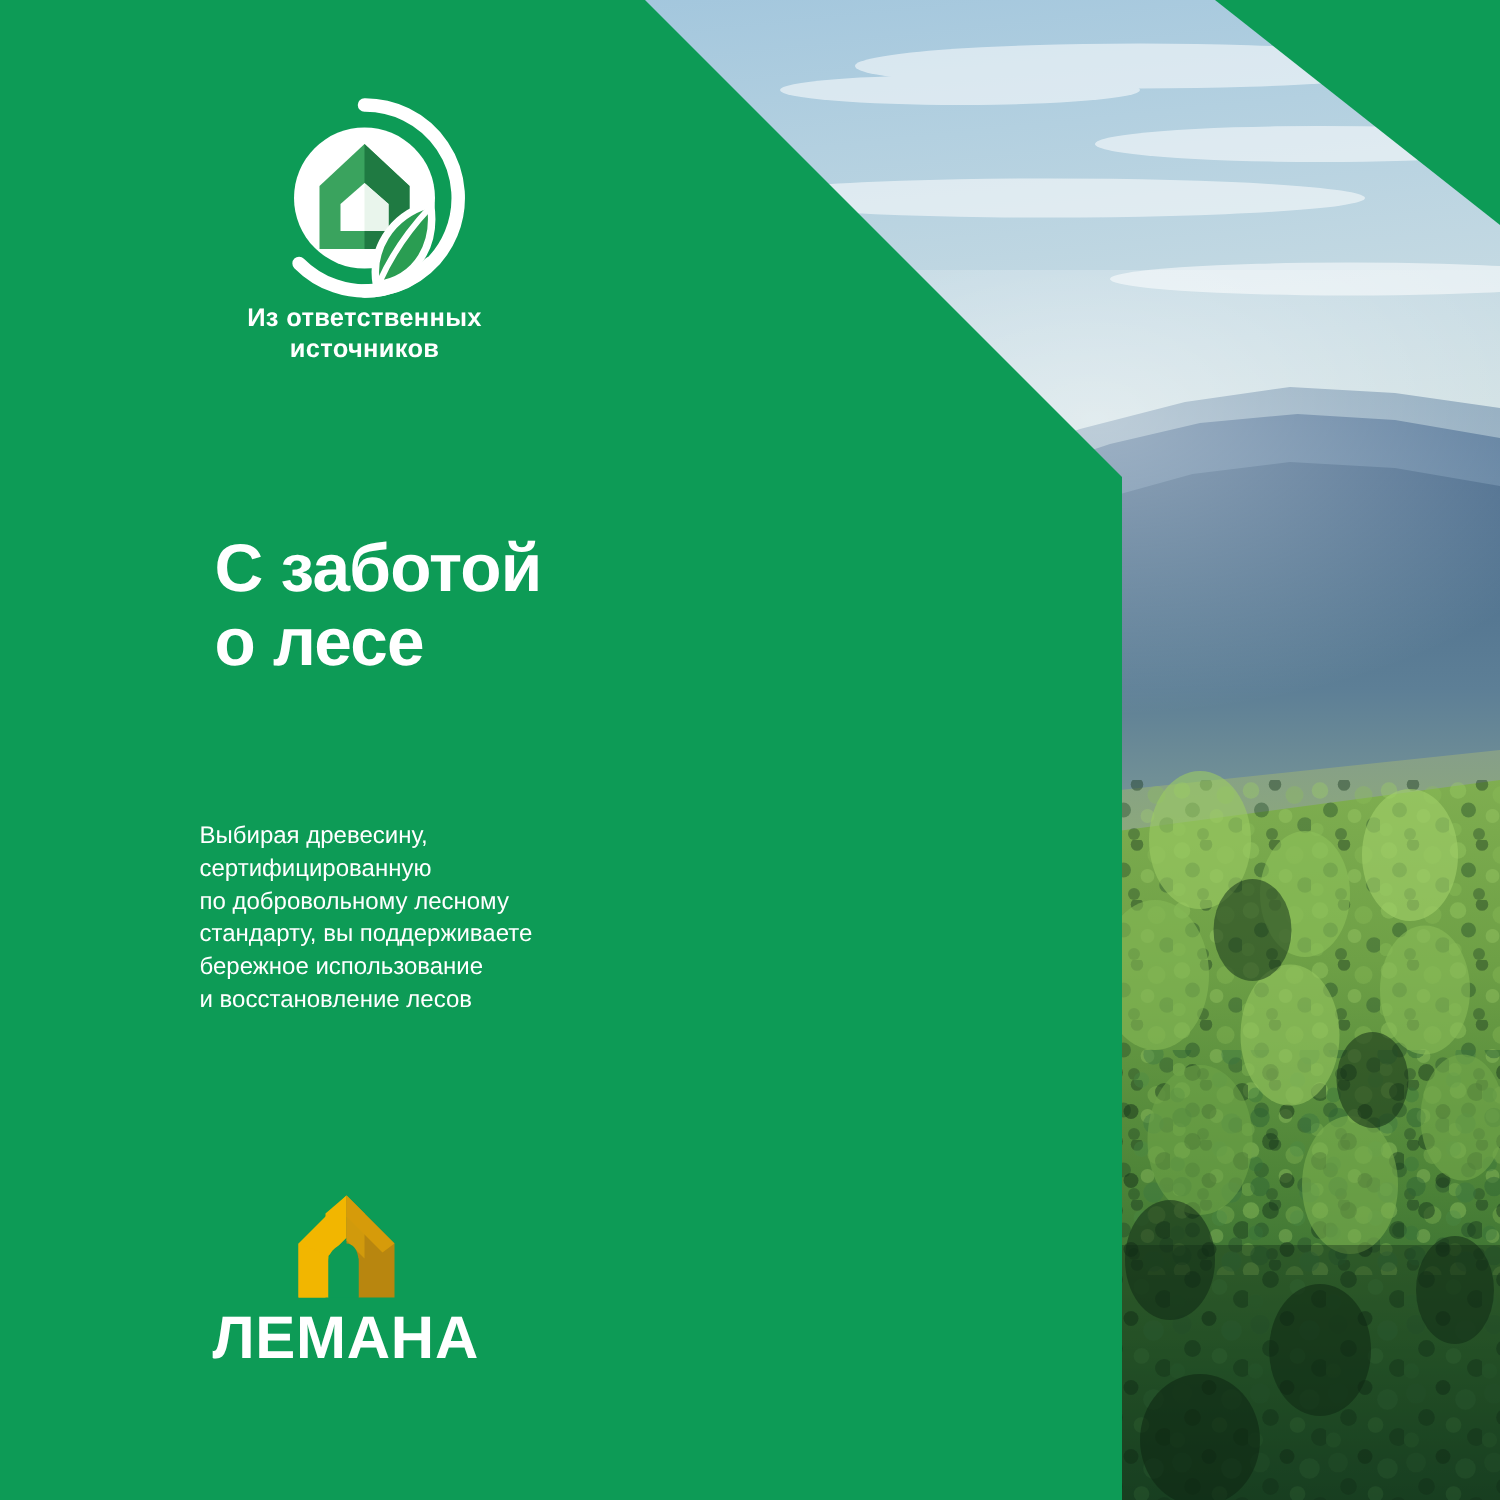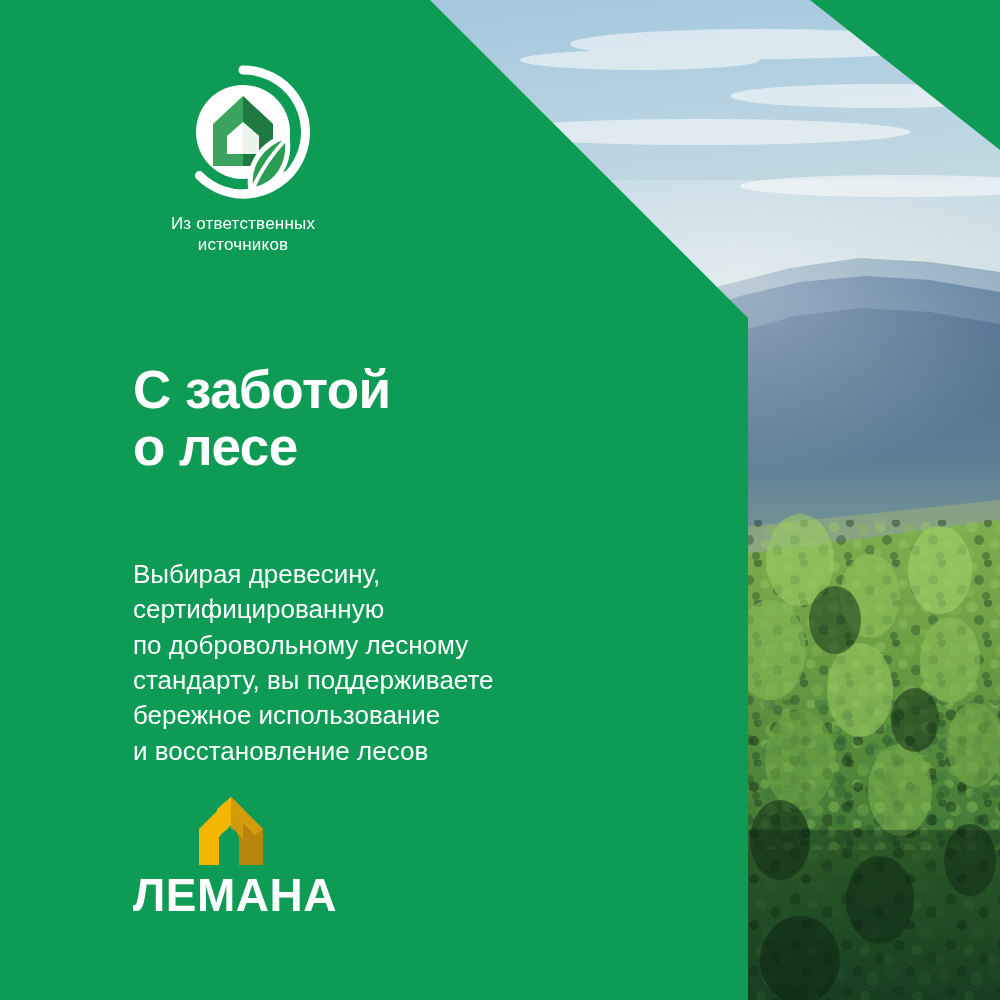--- a/index.html
+++ b/index.html
@@ -56,50 +56,49 @@
     top: 62px;
     width: 220px;
   }
   .badge-mark {
     width: 140px;
     height: 140px;
     margin: 0 auto;
     display: block;
   }
   .badge-caption {
-    margin-top: 12px;
     text-align: center;
     color: #ffffff;
     font-size: 17px;
-    font-weight: normal;
+    font-weight: bold;
     line-height: 1.22;
     letter-spacing: 0.2px;
     white-space: pre-line;
   }
 
   
   .headline {
     position: absolute;
-    left: 133px;
+    left: 143px;
     top: 325px;
     color: #ffffff;
-    font-size: 53px;
+    font-size: 45px;
     font-weight: bold;
     line-height: 1.08;
     letter-spacing: -0.5px;
     white-space: pre-line;
   }
 
   
   .body-text {
     position: absolute;
     left: 133px;
     top: 531px;
     color: #ffffff;
-    font-size: 26px;
+    font-size: 16px;
     font-weight: normal;
     line-height: 1.36;
     white-space: pre-line;
   }
 
   
   .brand {
     position: absolute;
     left: 133px;
     top: 795px;
@@ -107,21 +106,21 @@
   }
   .brand-house {
     display: block;
     width: 88px;
     height: 72px;
     margin: 0 auto 6px auto;
   }
   .brand-name {
     text-align: center;
     color: #ffffff;
-    font-size: 46px;
+    font-size: 40px;
     font-weight: bold;
     line-height: 0.96;
     letter-spacing: 0.5px;
   }
   .brand-sub {
     text-align: center;
     color: #f2a816;
     font-size: 38px;
     font-weight: bold;
     line-height: 1.0;

